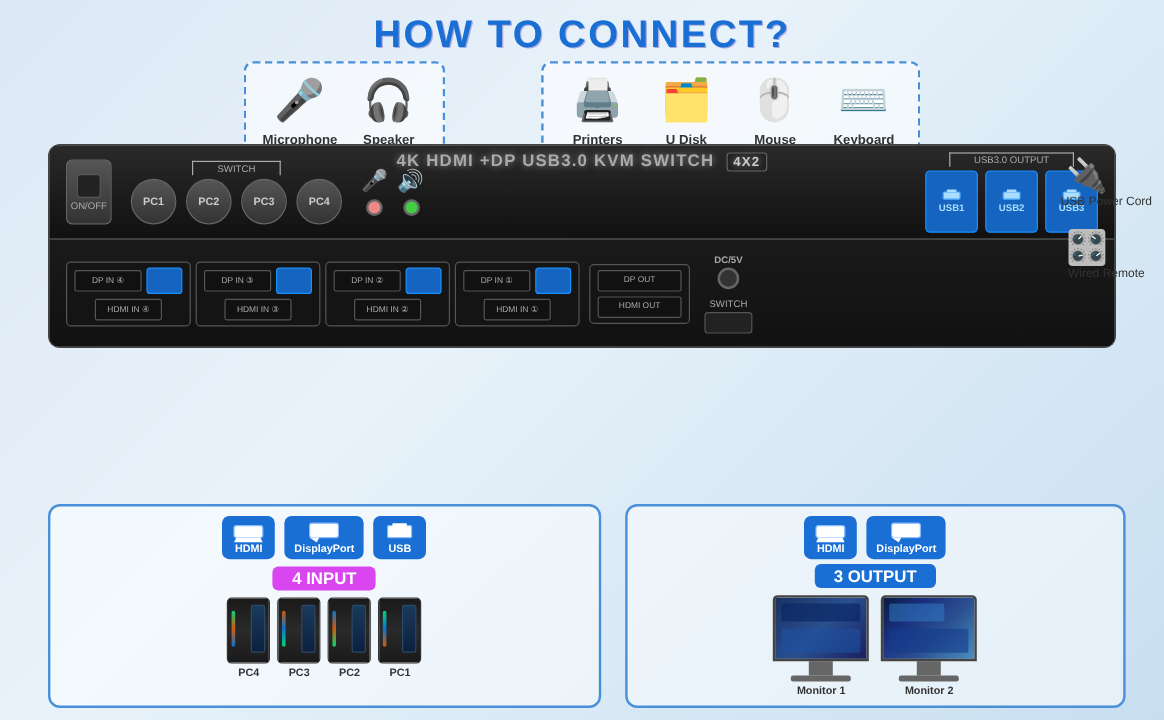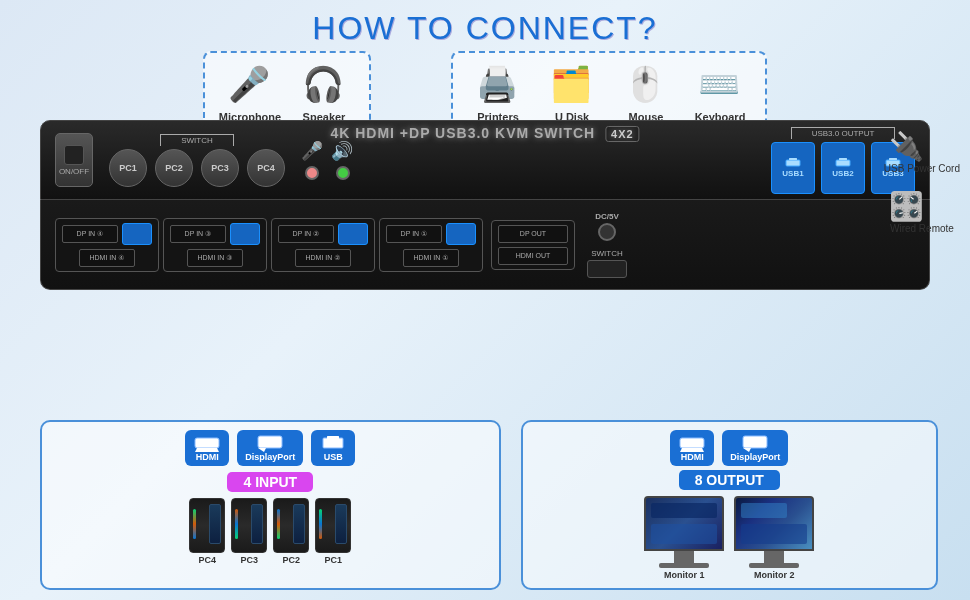--- a/index.html
+++ b/index.html
@@ -9,21 +9,21 @@
       background: linear-gradient(135deg, #dce8f5 0%, #e8f2fa 40%, #c8dff0 100%);
       font-family: Arial, sans-serif;
       overflow: hidden;
       position: relative;
     }
 
     
     .main-title {
       text-align: center;
       font-size: 32px;
-      font-weight: 400;
+      font-weight: 700;
       color: #1a6fd4;
       letter-spacing: 2px;
       padding-top: 10px;
       text-shadow: 1px 1px 0 #aad;
     }
 
     .accessory-group {
       display: flex;
       gap: 4px;
       border: 2px dashed #4a90d9;
@@ -718,21 +718,21 @@
         <span style="font-size:9px;">HDMI</span>
       </div>
       <div class="connector-badge">
         <svg width="28" height="18" viewBox="0 0 28 18">
             <rect x="2" y="2" width="24" height="12" rx="2" fill="white" stroke="#88bbff" stroke-width="1"></rect>
             <polygon points="2,14 10,14 8,18 2,14" fill="white"></polygon>
           </svg>
         <span style="font-size:9px;">DisplayPort</span>
       </div>
     </div>
-    <div class="output-box-title">8 OUTPUT</div>
+    <div class="output-box-title">3 OUTPUT</div>
     <div class="monitors-row">
       <div class="monitor-item">
         <div class="monitor-screen monitor-screen-1">
           <div style="position:absolute;bottom:5px;left:5px;right:5px;height:20px;background:rgba(30,80,160,0.6);border-radius:2px;"></div>
           <div style="position:absolute;top:5px;left:5px;right:5px;height:15px;background:rgba(10,40,100,0.7);border-radius:2px;"></div>
         </div>
         <div class="monitor-stand"></div>
         <div class="monitor-base"></div>
         <div class="monitor-label">Monitor 1</div>
       </div>

